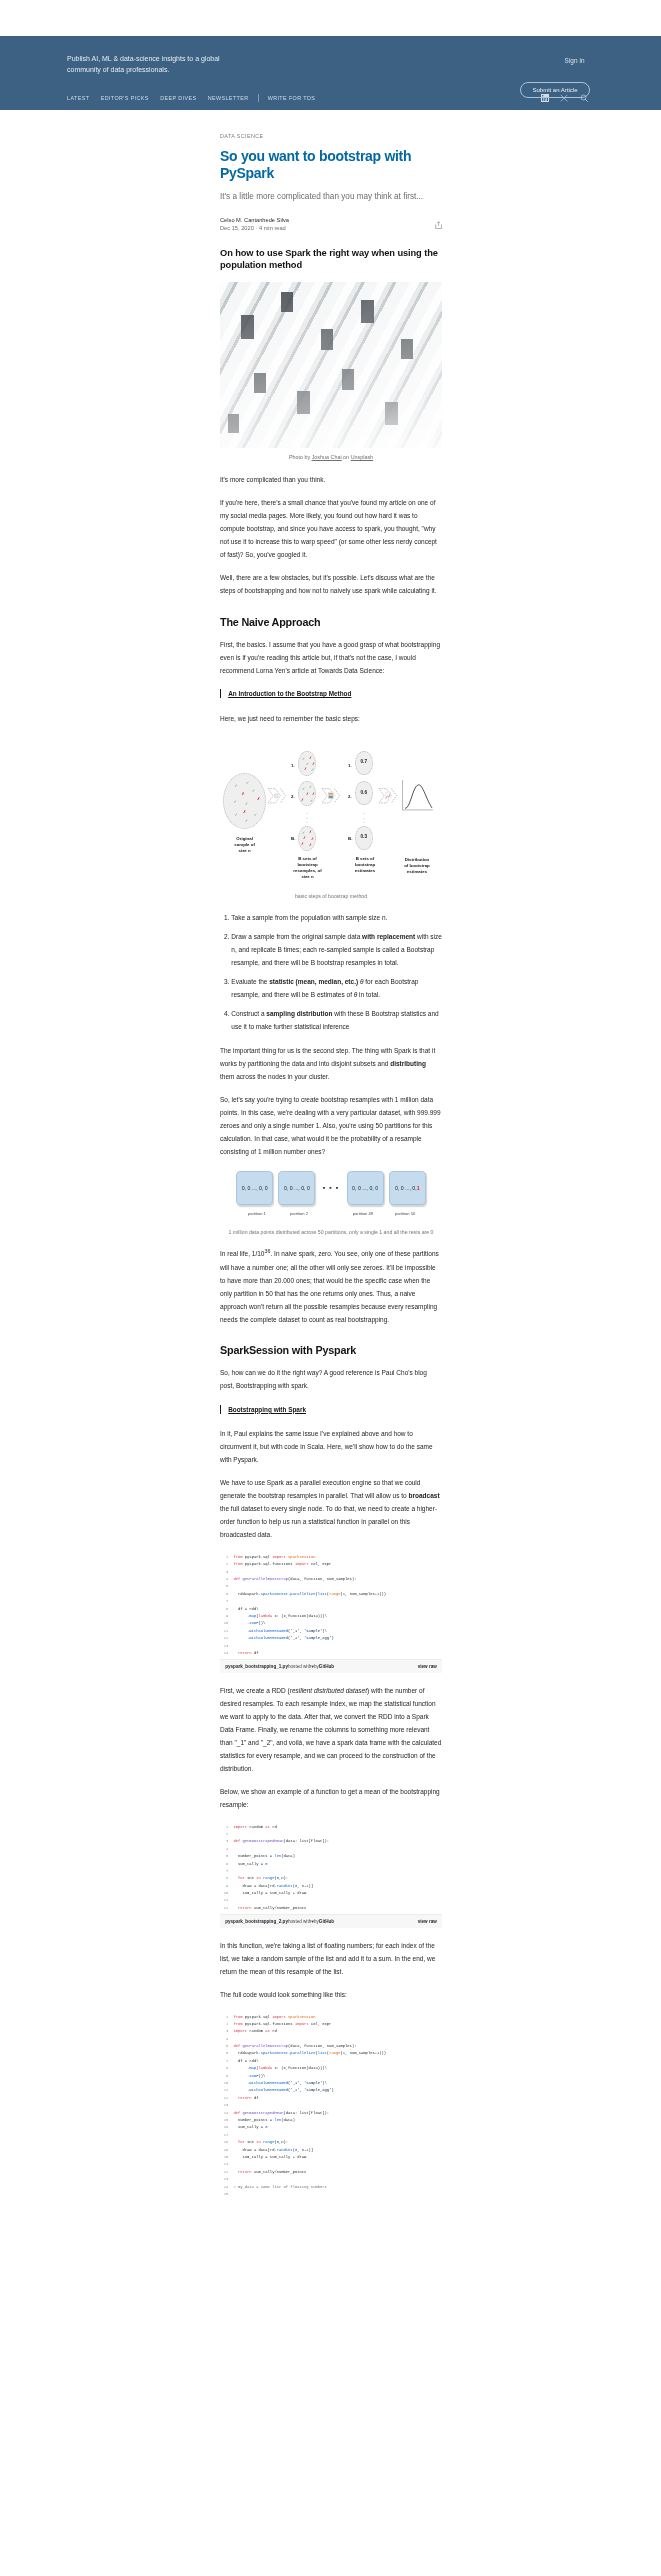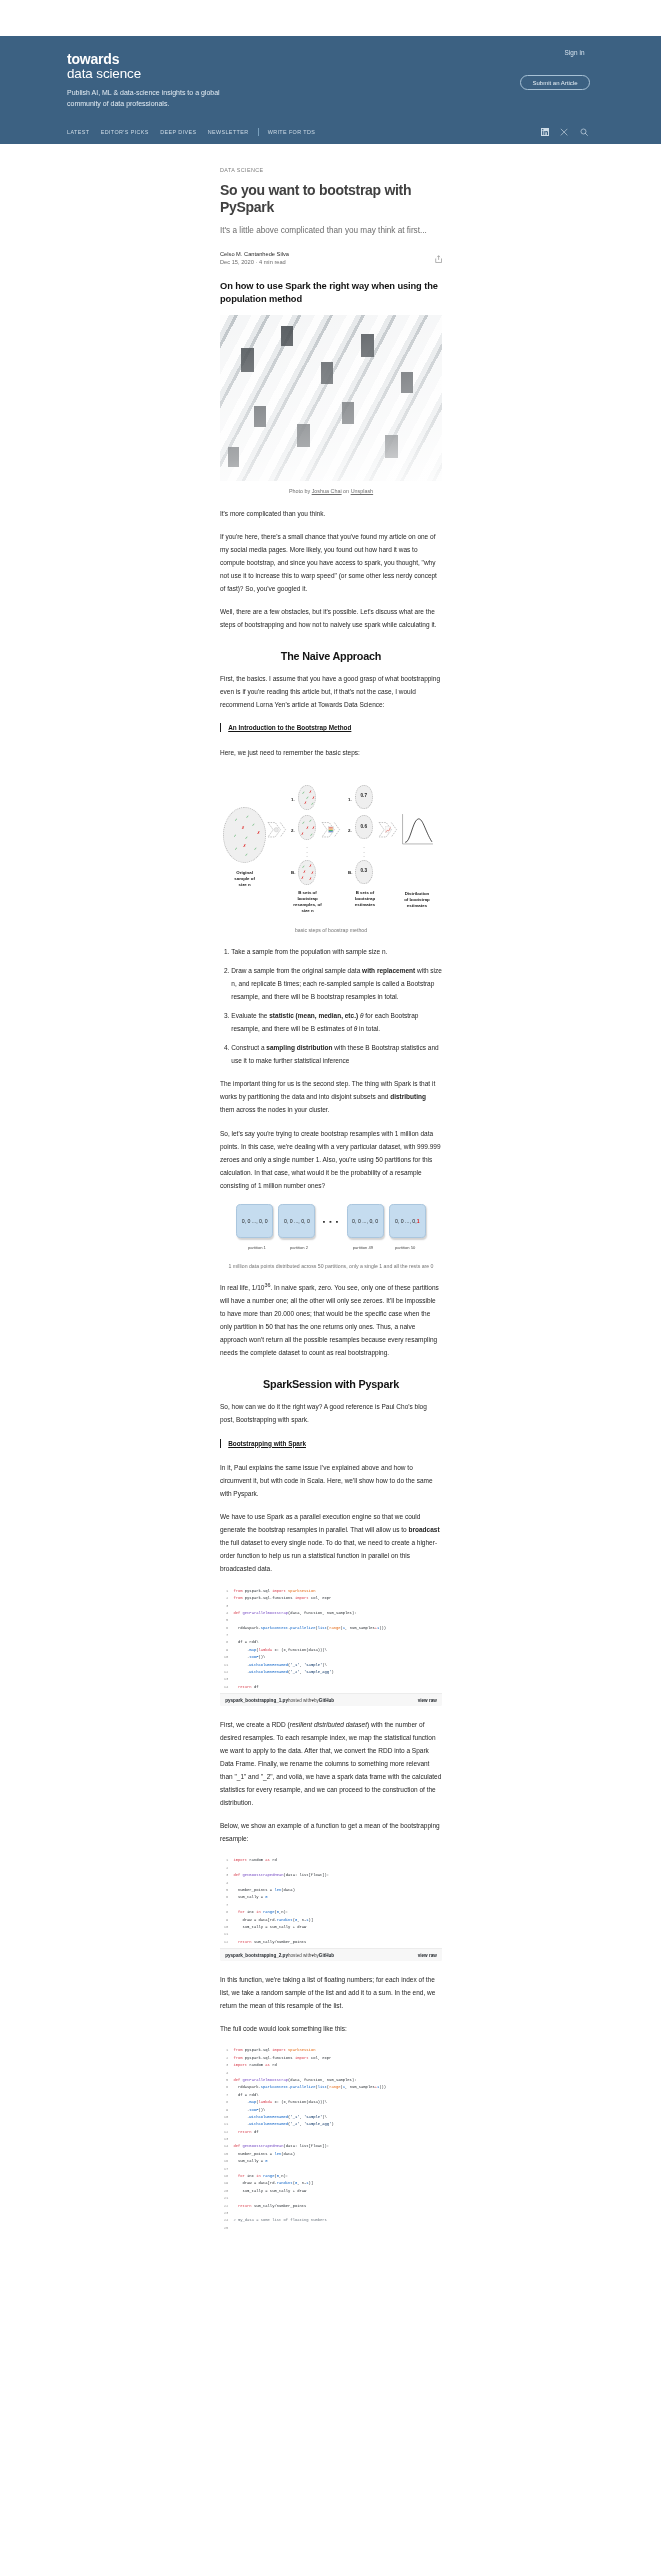--- a/index.html
+++ b/index.html
@@ -66,39 +66,39 @@
 
   
   .article { width: 222px; margin: 0 auto; padding-top: 23px; }
   .kicker {
     font-size: 5.4px; letter-spacing: 0.4px; color:#7d7d7d;
     text-transform: uppercase; margin-bottom: 9.3px;
   }
   h1.title {
     font-family: "Liberation Sans", sans-serif;
     font-weight: 700; font-size: 14px; line-height: 1.22;
-    letter-spacing: -0.3px; margin: 0 0 8.8px 0; color:#404040;
+    letter-spacing: -0.3px; margin: 0 0 8.8px 0; color:#0369a1;
   }
   .dek {
     font-size: 8.2px; line-height: 1.5; color:#6d6d6d;
     font-weight: 400; margin-bottom: 13.4px;
   }
   .byline-row { display:flex; align-items:flex-start; margin-bottom: 15.5px; }
   .byline { flex:1; }
   .author { font-size: 5.7px; color:#2c2c2c; margin-bottom: 2.1px; }
   .meta { font-size: 5.7px; color:#6d6d6d; }
   .share-icon { width:7.2px; height:8.2px; color:#7a7a7a; cursor:pointer; margin-top:4.1px; }
 
   h2.section {
     font-weight:700; font-size:9.3px; line-height:1.33; letter-spacing:-0.1px;
     margin: 14.4px 0 10.3px 0; color:#141414;
   }
   h2.big {
     font-weight:700; font-size:10.8px; line-height:1.3; letter-spacing:-0.2px;
-    margin: 17.5px 0 9.3px 0; color:#141414;text-align:center;
+    margin: 17.5px 0 9.3px 0; color:#141414;
   }
   p.body {
     font-size: 6.5px; line-height: 2.0; color:#242424; margin: 0 0 10.3px 0;
   }
   p.body b, li b { font-weight:700; }
   .lede { font-size: 6.7px; }
 
   
   .hero-photo {
     width: 222px; height: 166px; margin-top: 3.1px; position: relative;
@@ -202,24 +202,20 @@
   .code-foot .raw { margin-left:auto; font-weight:700; color:#24292e; cursor:pointer; }
 </style>
 </head>
 <body>
 
 <div class="top-strip"></div>
 
 <header class="site-header">
   <div class="hdr-inner">
     <a class="signin">Sign in</a>
-    <div class="brand">
-      <div class="brand-top">towards</div>
-      <div class="brand-bottom">data science</div>
-    </div>
     <div class="tagline">Publish AI, ML &amp; data-science insights to a global community of data professionals.</div>
     <button class="submit-btn">Submit an Article</button>
   </div>
   <nav class="navbar">
     <div class="navlinks">
       <a class="navlink">LATEST</a>
       <a class="navlink">EDITOR'S PICKS</a>
       <a class="navlink">DEEP DIVES</a>
       <a class="navlink">NEWSLETTER</a>
     </div>
@@ -246,21 +242,21 @@
         </svg>
       </span>
     </div>
   </nav>
 </header>
 
 <main class="article">
 
   <div class="kicker">DATA SCIENCE</div>
   <h1 class="title">So you want to bootstrap with PySpark</h1>
-  <div class="dek">It's a little above complicated than you may think at first...</div>
+  <div class="dek">It's a little more complicated than you may think at first...</div>
 
   <div class="byline-row">
     <div class="byline">
       <div class="author">Celso M. Cantanhede Silva</div>
       <div class="meta">Dec 15, 2020 · 4 min read</div>
     </div>
     <span class="share-icon">
       <svg viewBox="0 0 14 16" width="7.2" height="8.2" fill="none" stroke="currentColor" stroke-width="1.1">
         <path d="M7 1.4 V9.6"></path>
           <path d="M4.3 4.1 L7 1.4 L9.7 4.1"></path>

